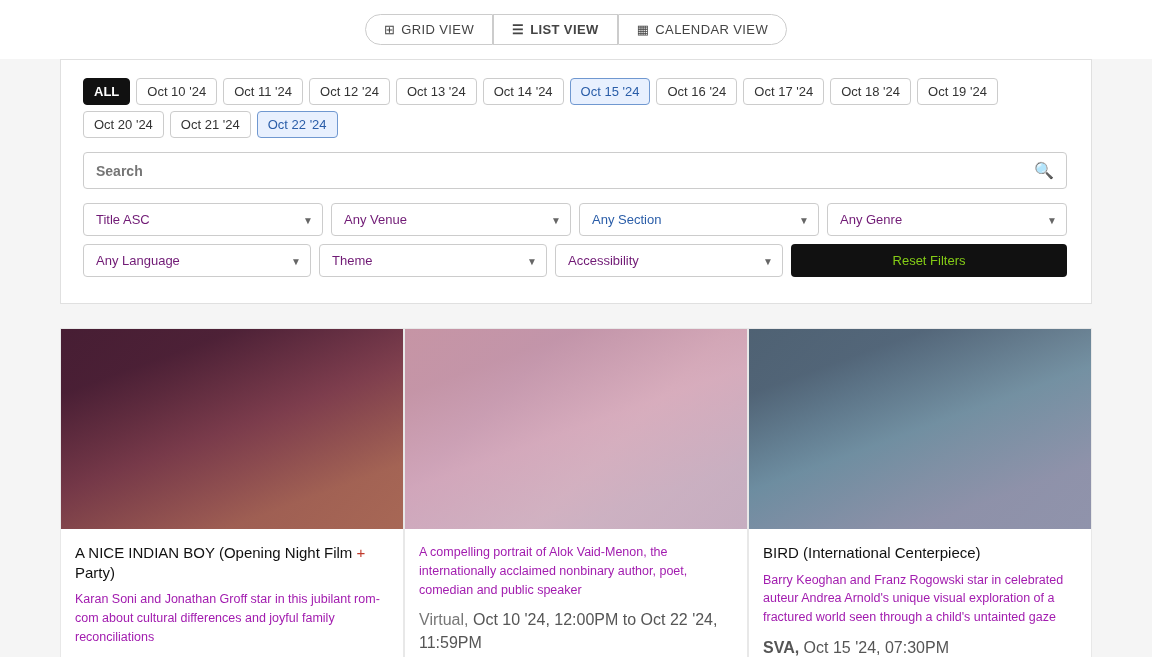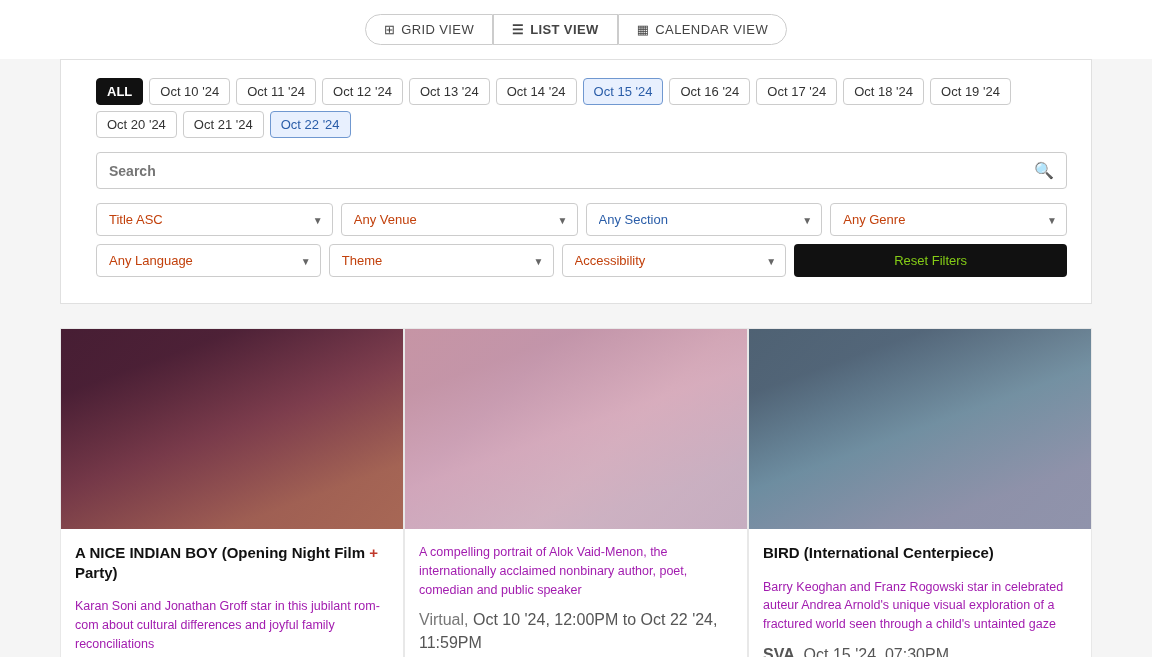--- a/index.html
+++ b/index.html
@@ -26,21 +26,21 @@
       letter-spacing: 0.03em;
     }
     .view-btn:first-child { border-radius: 20px 0 0 20px; }
     .view-btn:last-child { border-radius: 0 20px 20px 0; }
     .view-btn.active { background: #fff; font-weight: bold; }
 
     
     .filters-container {
       background: #fff;
       margin: 0 60px;
-      padding: 18px 24px 18px 35px;
+      padding: 18px 24px 18px 22px;
       border: 1px solid #e0e0e0;
     }
 
     
     .date-tabs {
       display: flex;
       flex-wrap: wrap;
       gap: 6px;
       margin-bottom: 14px;
       align-items: center;
@@ -101,21 +101,21 @@
     .filter-select-wrapper select {
       width: 100%;
       border: 1px solid #ccc;
       border-radius: 4px;
       padding: 8px 28px 8px 12px;
       font-size: 13px;
       background: #fff;
       cursor: pointer;
       appearance: none;
       -webkit-appearance: none;
-      color: #c2410c;
+      color: #701a75;
     }
     .filter-select-wrapper::after {
       content: '▼';
       position: absolute;
       right: 10px;
       top: 50%;
       transform: translateY(-50%);
       font-size: 10px;
       color: #666;
       pointer-events: none;
@@ -181,23 +181,23 @@
     .card-img-3::before {
       content: '';
       position: absolute;
       width: 100%; height: 100%;
       background: linear-gradient(160deg, #506070 20%, #7090a0 50%, #9090a8 80%);
       opacity: 0.8;
     }
     .card-content { padding: 14px; }
     .card-title {
       font-size: 15px;
-      font-weight: bold;
+      font-weight: normal;
       color: #111;
-      margin-bottom: 15px;
+      margin-bottom: 8px;
       line-height: 1.3;
     }
     .card-plus { color: #c0392b; }
     .card-desc {
       font-size: 12.5px;
       color: #a21caf;
       line-height: 1.5;
       margin-bottom: 10px;
     }
     .card-meta {

